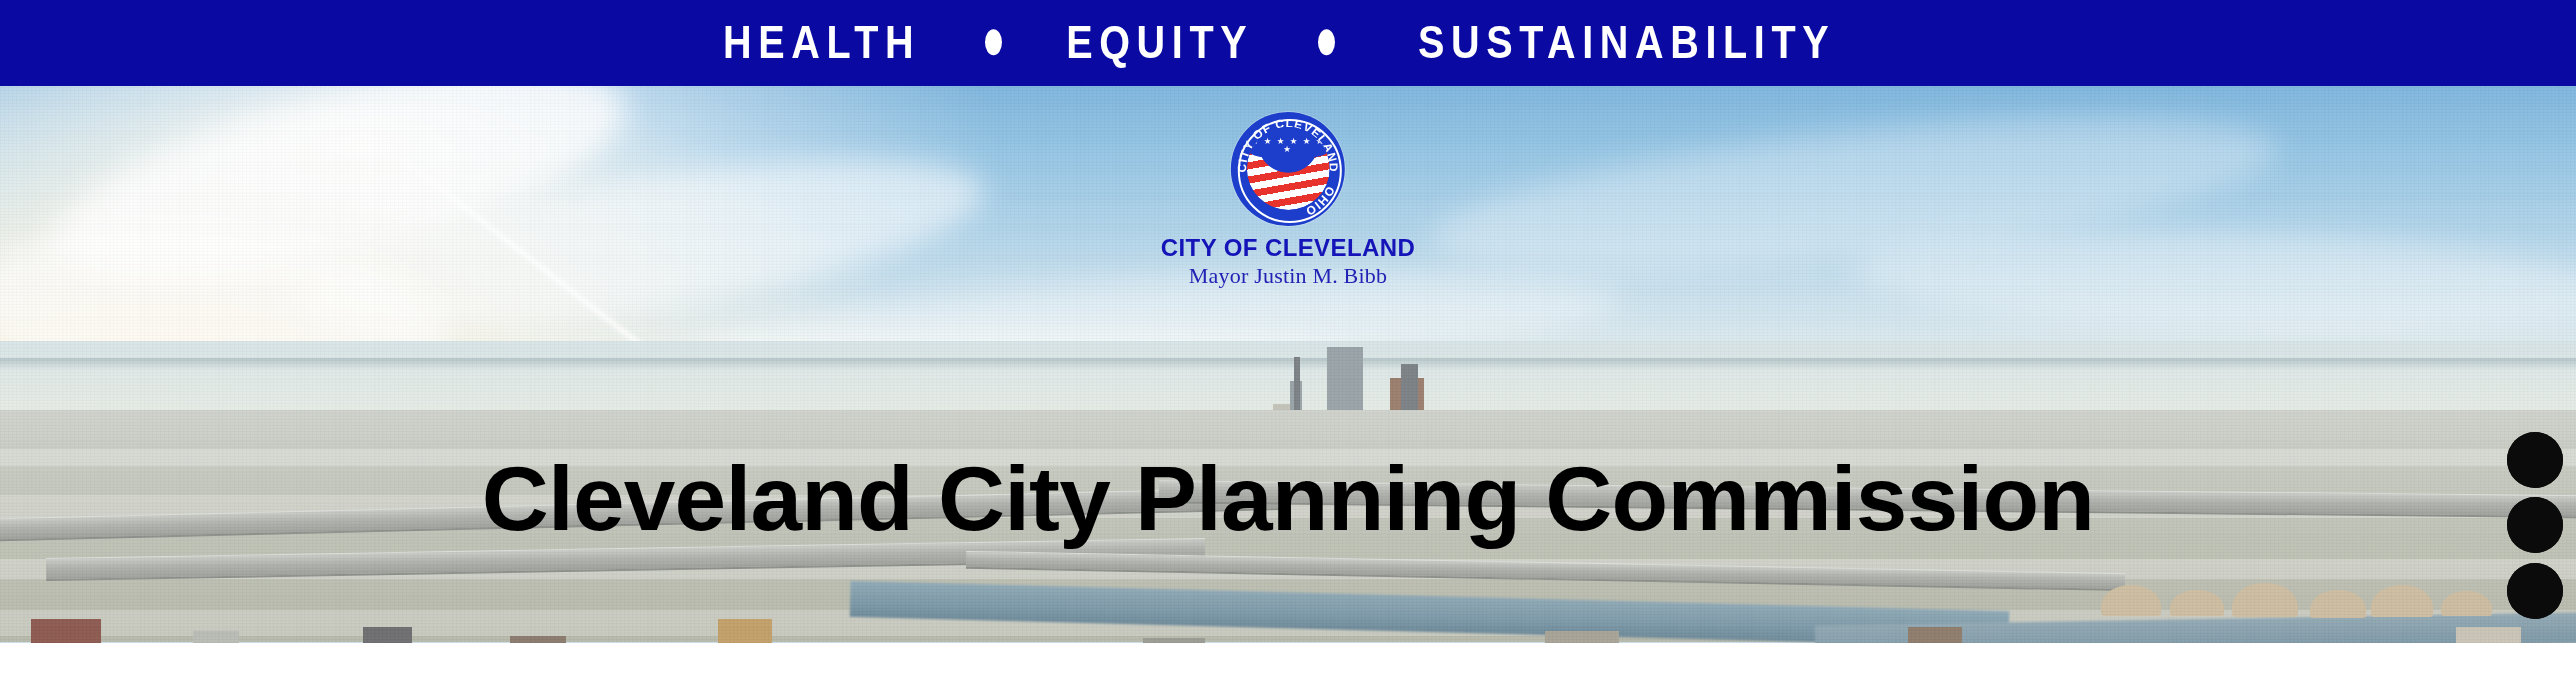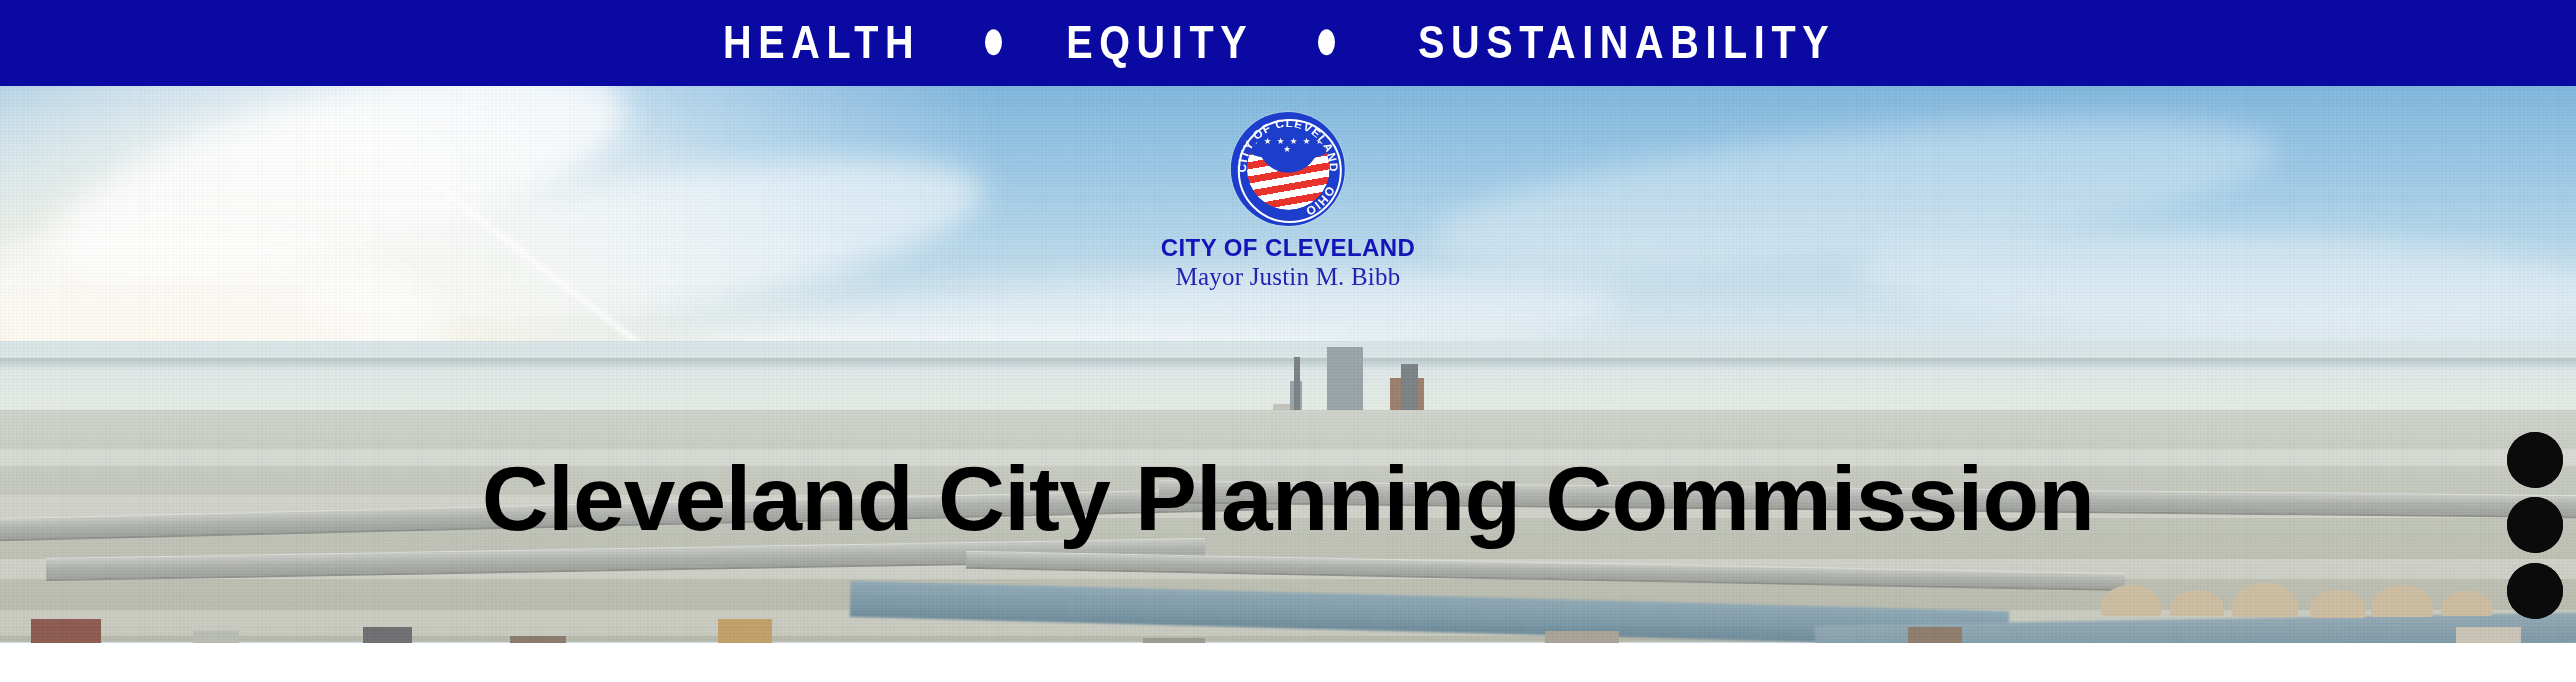--- a/index.html
+++ b/index.html
@@ -199,21 +199,21 @@
     font-size:24px;
     letter-spacing:0.4px;
     line-height:1.05;
     white-space:nowrap;
   }
   .mayorname{
     margin-top:3.9px;
     color:#2222b4;
     font-family:"Liberation Serif",serif;
     font-weight:400;
-    font-size:25px;
+    font-size:22px;
     letter-spacing:0.2px;
     line-height:1.05;
     white-space:nowrap;
   }
 
   
   .maintitle{
     position:absolute; left:0; top:453px; width:2576px;
     text-align:center;
     z-index:30;

